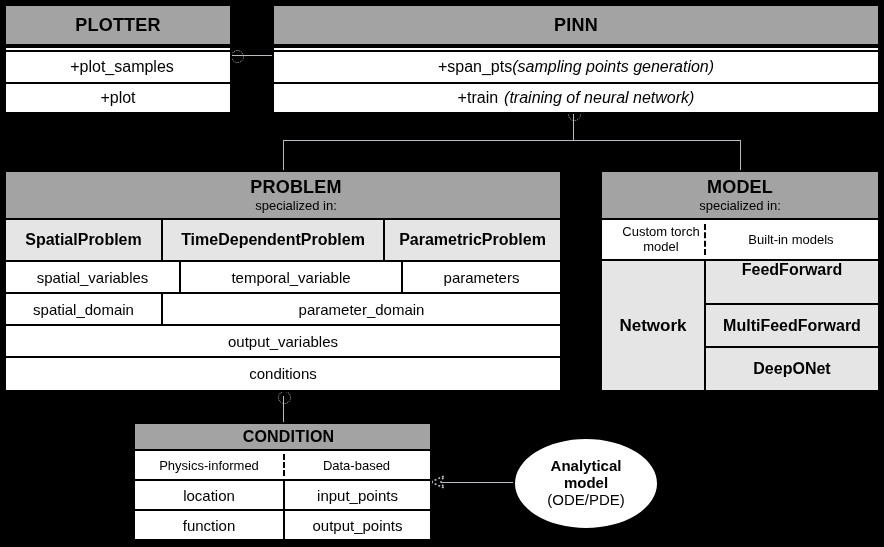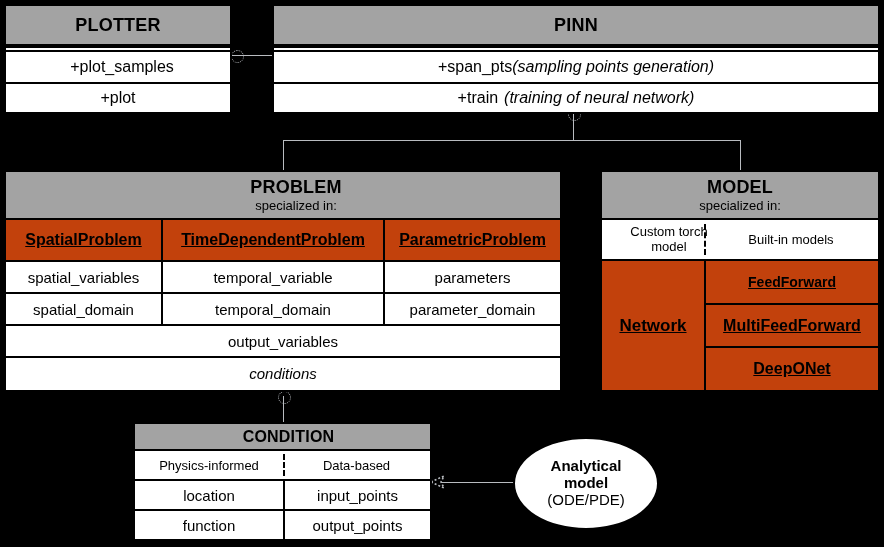--- a/index.html
+++ b/index.html
@@ -58,21 +58,21 @@
     box-sizing: border-box;
     display: flex;
     align-items: center;
     justify-content: center;
     text-align: center;
     color: #000;
     height: 100%;
     border-left: 2px solid #000000;
   }
   .cell.first { border-left: none; }
-  .pink { background: #c2410c; text-decoration: underline; }
+  .pink { background: #e5e5e5; }
   .bold { font-weight: bold; }
   .ital { font-style: italic; }
 
   
   .hline {
     position: absolute;
     height: 0;
     border-top: 1.6px solid #b9bcc0;
   }
   .vline {
@@ -178,73 +178,70 @@
       </div>
       <div class="cell pink bold" style="width:222px;">
         <span>TimeDependentProblem</span>
       </div>
       <div class="cell pink bold" style="flex:1;">
         <span>ParametricProblem</span>
       </div>
     </div>
 
     <div class="row" style="height:32px; font-size:15px; padding:0;">
-      <div class="cell first" style="width:155px;border-radius:7px;">
+      <div class="cell first" style="width:173px;border-radius:7px;">
         <span>spatial_variables</span>
       </div>
       <div class="cell" style="width:222px;">
         <span>temporal_variable</span>
       </div>
       <div class="cell" style="flex:1;">
         <span>parameters</span>
       </div>
     </div>
 
     <div class="row" style="height:32px; font-size:15px; padding:0;">
       <div class="cell first" style="width:155px;">
         <span>spatial_domain</span>
       </div>
-      <div class="cell" style="width:222px;">
-        <span>temporal_domain</span>
-      </div>
       <div class="cell" style="flex:1;">
         <span>parameter_domain</span>
       </div>
     </div>
 
     <div class="row" style="height:32px; font-size:15px;">
       <span>output_variables</span>
     </div>
-    <div class="row" style="height:32px; font-size:15px;font-style:italic;">
+    <div class="row" style="height:32px; font-size:15px;">
       <span>conditions</span>
     </div>
   </div>
 
   <div class="box" style="left:600px; top:170px; width:280px; height:222px;">
     <div class="hdr" style="height:48px;">
       <div class="title" style="font-size:18px;">MODEL</div>
       <div class="sub">specialized in:</div>
     </div>
 
-    <div class="row first" style="height:39px; font-size:13px; padding:16px; position:relative;">
+    <div class="row first" style="height:39px; font-size:13px; padding:8px; position:relative;">
       <div class="cell first" style="width:102px; line-height:1.15;">
         <span>Custom torch model</span>
       </div>
       <div class="cell" style="flex:1; border-left:none;">
         <span>Built-in models</span>
       </div>
       <div class="vdash" style="left:102px; top:4px; height:31px;"></div>
     </div>
 
     <div style="display:flex; height:131px; border-top:2px solid #000; box-sizing:border-box;">
       <div class="pink bold" style="width:102px; display:flex; align-items:center; justify-content:center; font-size:17px; box-sizing:border-box;">
         <span>Network</span>
       </div>
       <div style="flex:1; display:flex; flex-direction:column; border-left:2px solid #000; box-sizing:border-box;">
-        <div class="pink bold" style="flex:1; display:flex; align-items:center; justify-content:center; font-size:14px; box-sizing:border-box;">
+        <div class="pink bold" style="flex:1; display:flex; align-items:flex-start; justify-content:center; font-size:16px; box-sizing:border-box;">
           <span>FeedForward</span>
         </div>
         <div class="pink bold" style="flex:1; display:flex; align-items:center; justify-content:center; font-size:16px; border-top:2px solid #000; box-sizing:border-box;">
           <span>MultiFeedForward</span>
         </div>
         <div class="pink bold" style="flex:1; display:flex; align-items:center; justify-content:center; font-size:16px; border-top:2px solid #000; box-sizing:border-box;">
           <span>DeepONet</span>
         </div>
       </div>
     </div>

